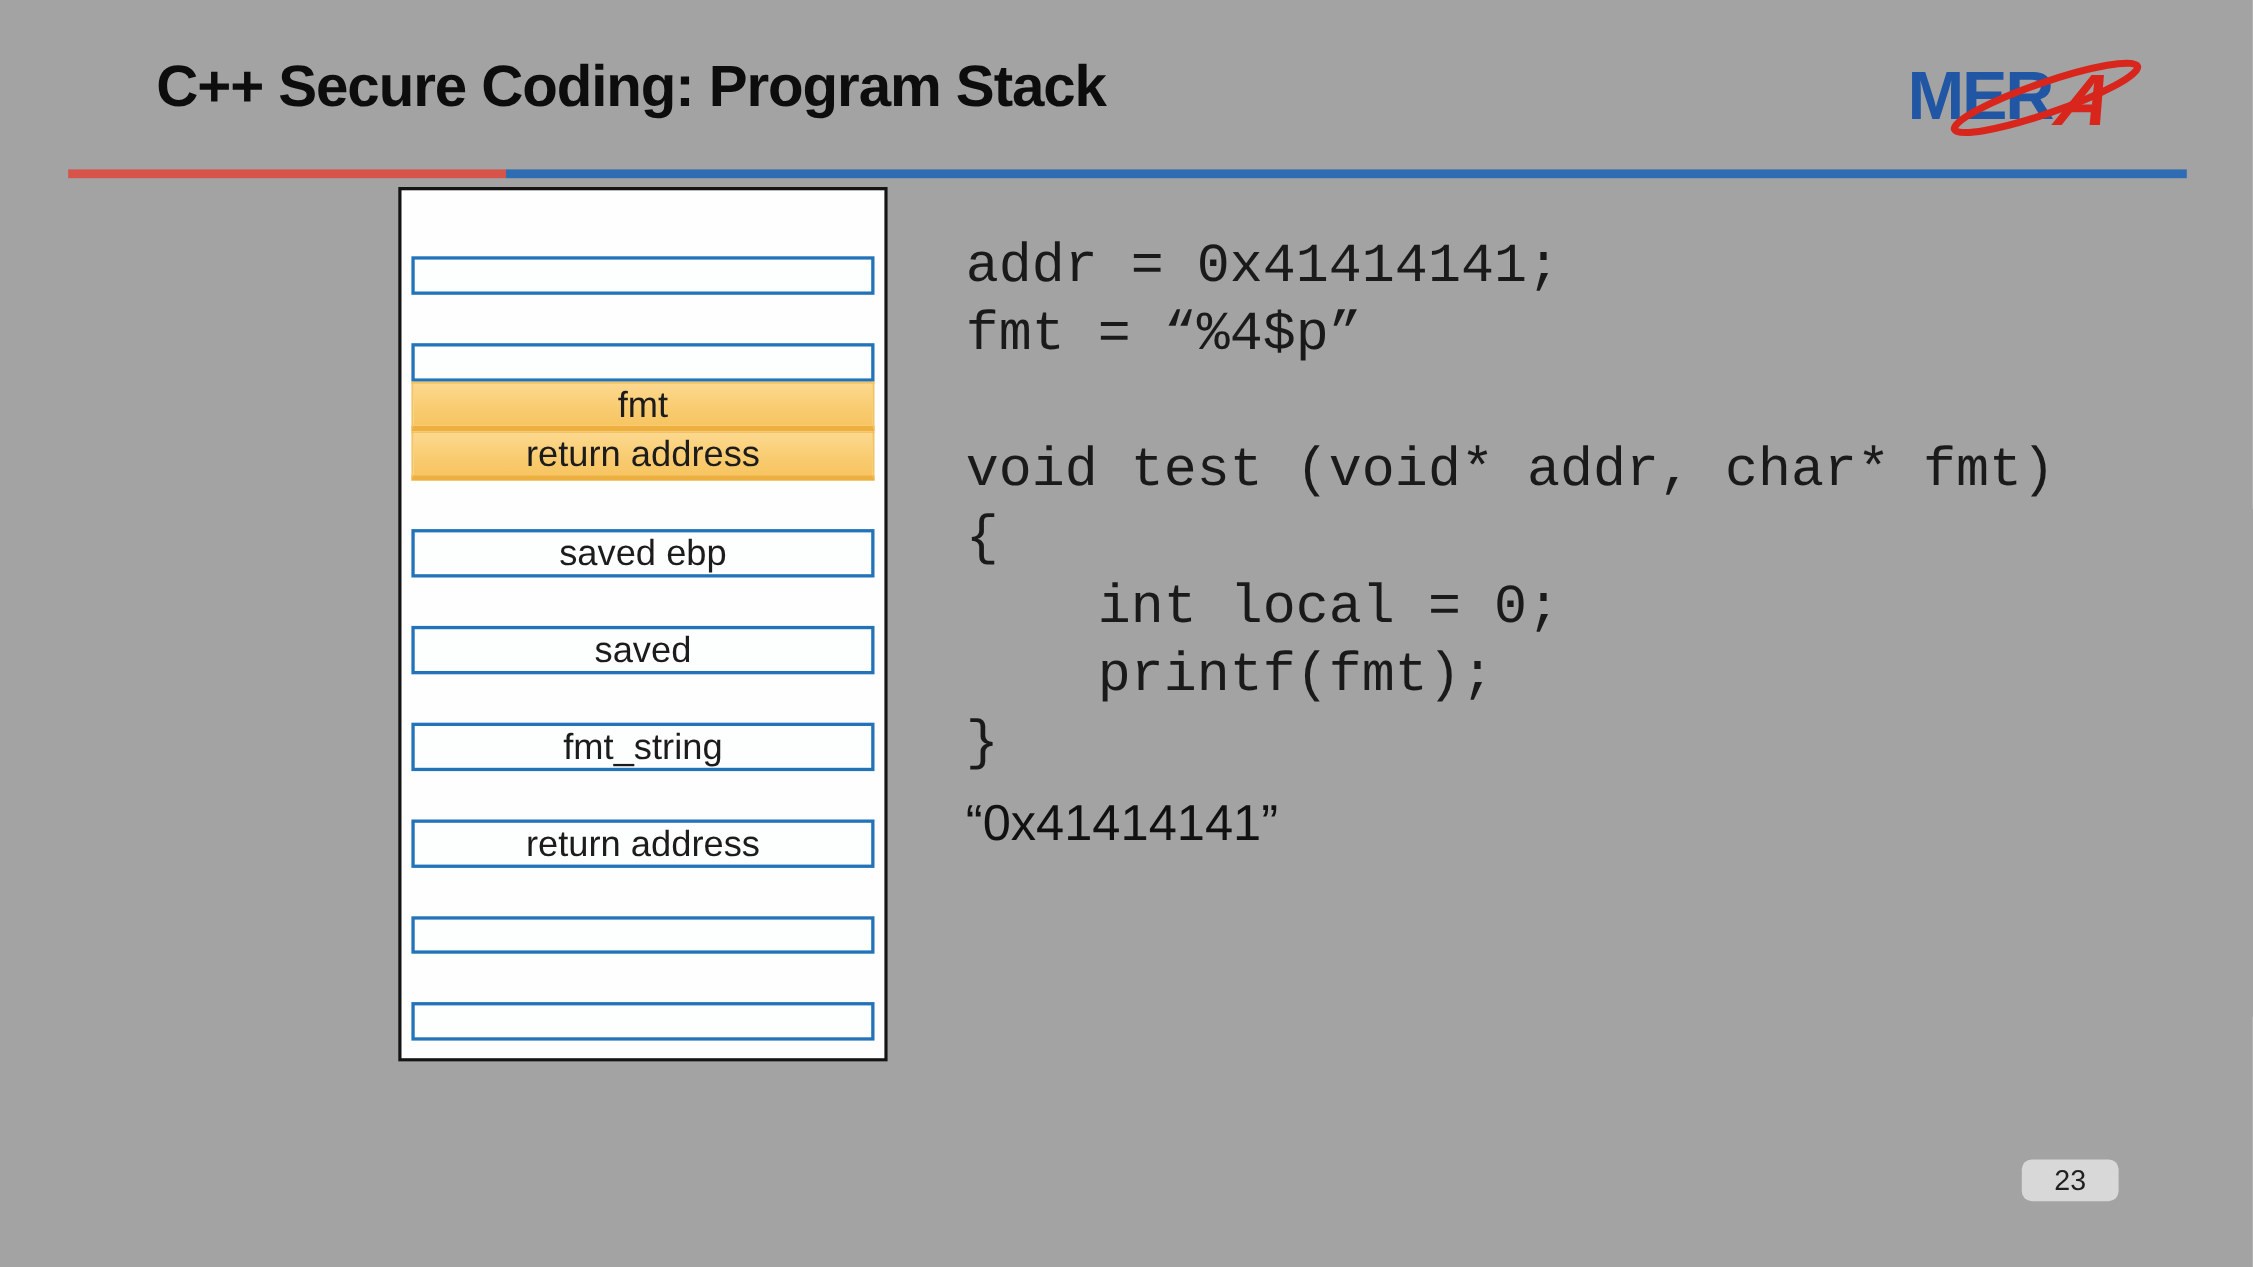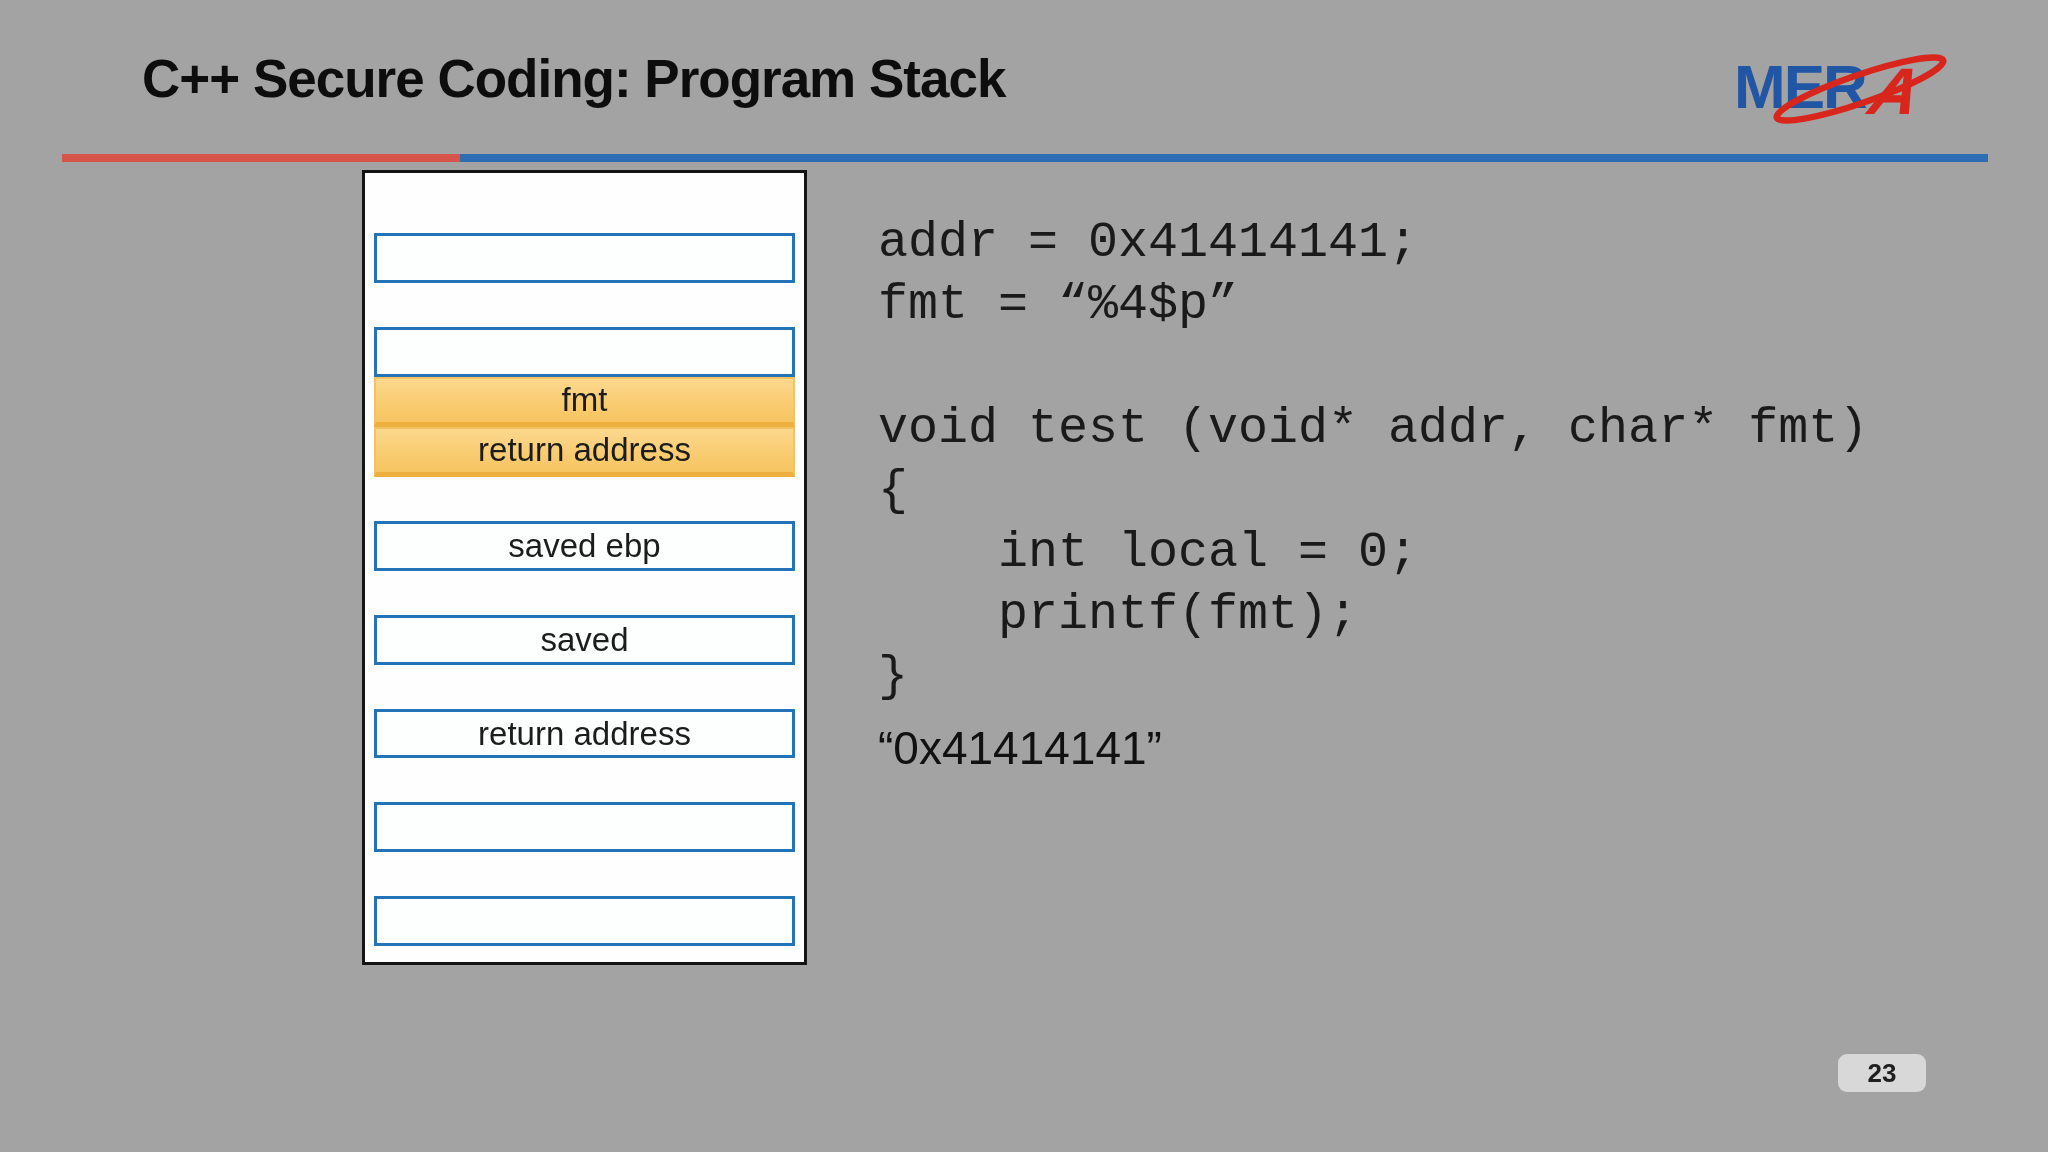--- a/index.html
+++ b/index.html
@@ -98,21 +98,20 @@
     position: absolute;
     left: 1838px; top: 1054px;
     width: 88px; height: 38px;
     background: #d8d8d8;
     border-radius: 9px;
     display: flex;
     align-items: center;
     justify-content: center;
     font-size: 26px;
     color: #1f1f1f;
-    font-weight: bold;
   }
 </style>
 </head>
 <body>
 
 <div class="slide">
 
   <h1 class="title">C++ Secure Coding: Program Stack</h1>
 
   <div class="logo">
@@ -140,20 +139,23 @@
       <div class="stack-cell highlight">
         <span>return address</span>
       </div>
       <div class="stack-cell plain">
         <span>saved ebp</span>
       </div>
       <div class="stack-cell plain">
         <span>saved</span>
       </div>
       <div class="stack-cell plain">
+        <span>fmt_string</span>
+      </div>
+      <div class="stack-cell plain">
         <span>return address</span>
       </div>
       <div class="stack-cell plain">
         <span></span>
       </div>
       <div class="stack-cell plain">
         <span></span>
       </div>
     </div>
 

